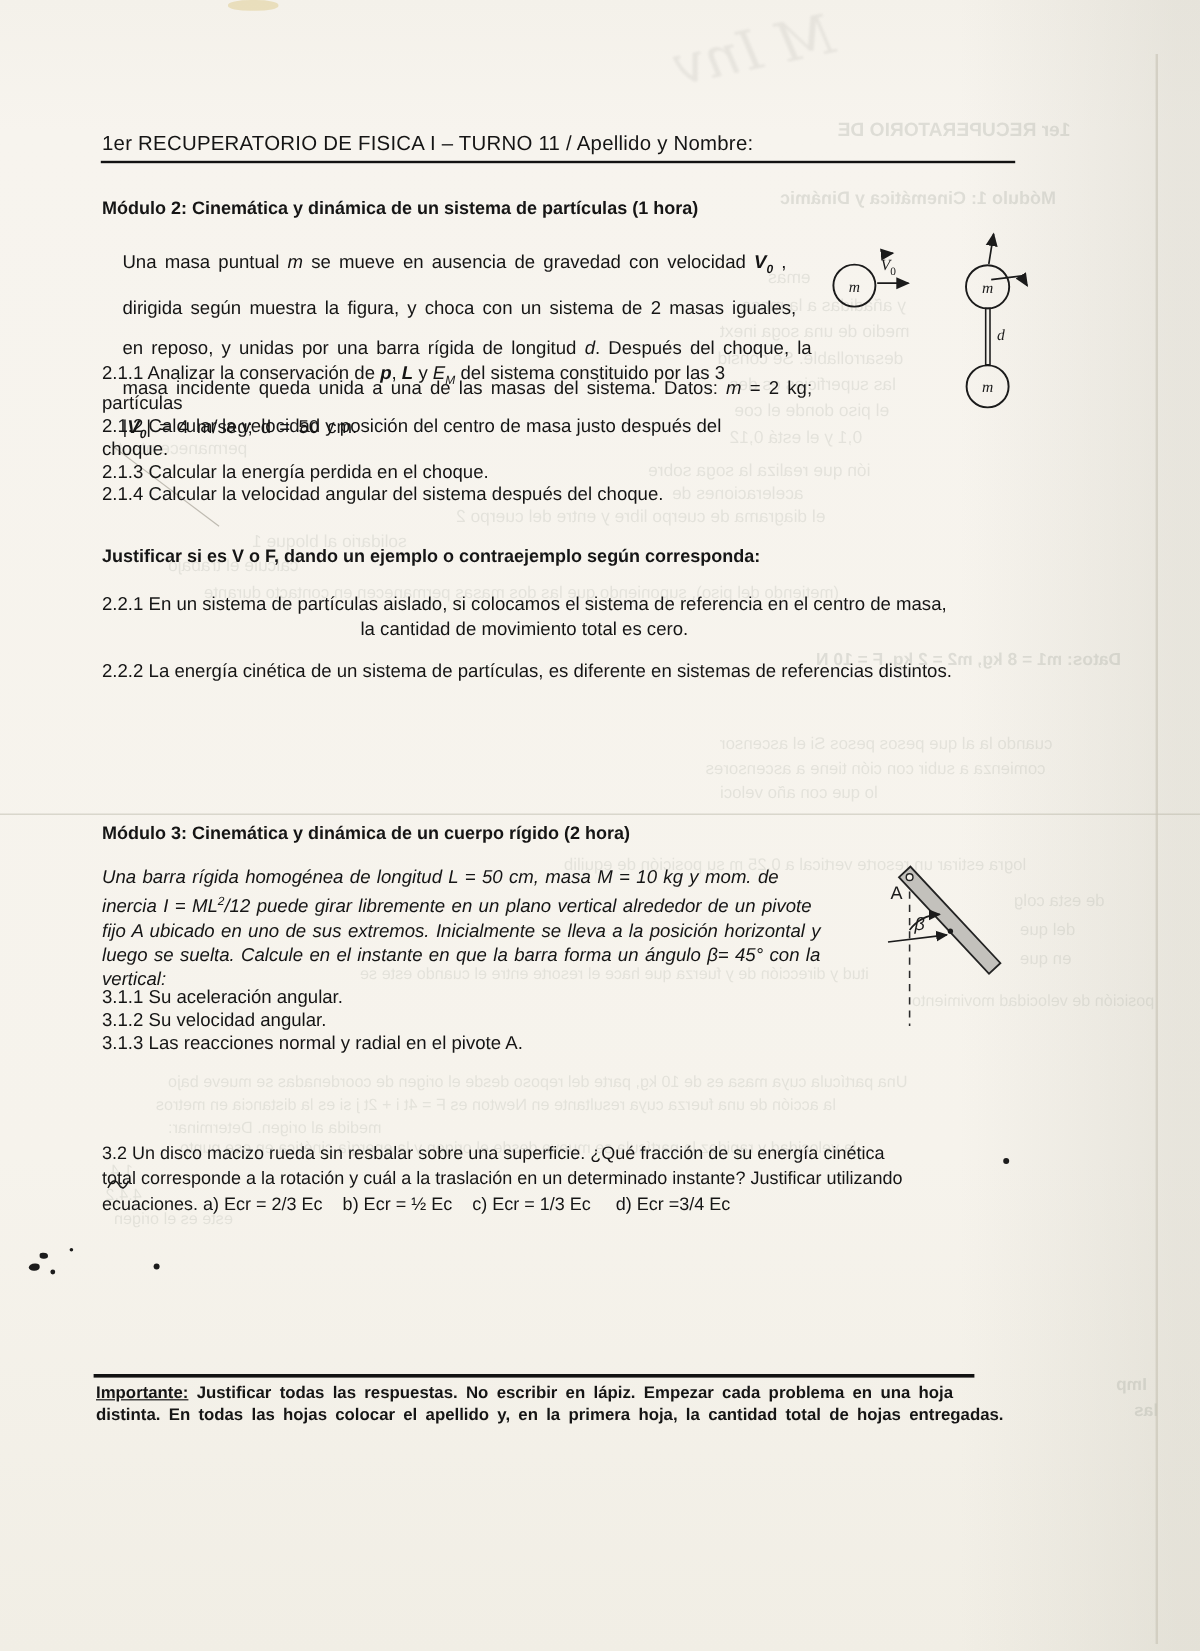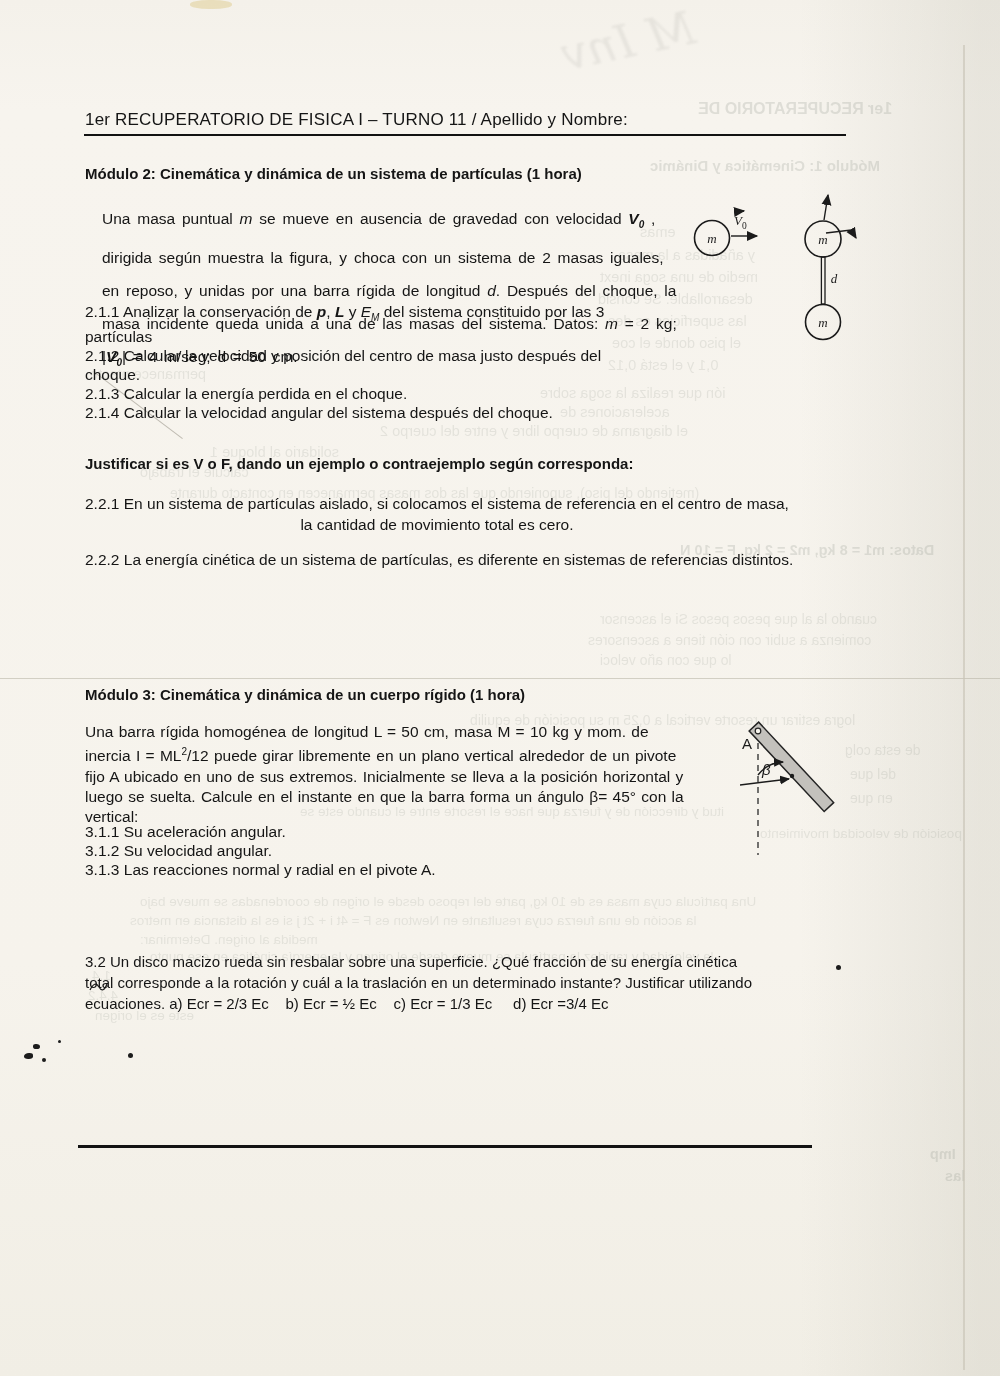--- a/index.html
+++ b/index.html
@@ -12,21 +12,21 @@
   .title .b2{font-weight:normal;}
   .rule1{top:134px;left:84px;width:762px;height:2px;background:#121212;}
   .h-bold{font-weight:bold;font-size:15px;}
   .m2h{top:165px;left:85px;}
   .m2p{top:202px;left:102px;font-size:15.5px;line-height:33px;word-spacing:2.5px;}
   .m2i{top:303px;left:85px;font-size:15.5px;line-height:18.9px;}
   .vofh{top:455px;left:85px;}
   .vof1{top:493px;left:85px;font-size:15.5px;line-height:21px;text-align:center;}
   .vof2{top:551px;left:85px;font-size:15.5px;}
   .m3h{top:686px;left:85px;}
-  .m3p{top:722px;left:85px;font-size:15.5px;line-height:20.3px;word-spacing:1px;}
+  .m3p{top:722px;left:85px;font-size:15.5px;line-height:20.3px;word-spacing:1px;font-style:italic;}
   .m3i{top:822px;left:85px;font-size:15.5px;line-height:19px;}
   .p32{top:952px;left:85px;font-size:15px;line-height:20.8px;}
   .rule2{top:1145px;left:78px;width:734px;height:2.5px;background:#121212;}
   .foot{top:1151px;left:80px;font-size:14px;font-weight:bold;line-height:18px;word-spacing:3px;}
   sub{font-size:10px;} sup{font-size:10px;}
   
   .fig1{top:192px;left:685px;}
   .fig2{top:713px;left:733px;}
   .node{fill:none;stroke:#1b1b1b;stroke-width:1.6;}
   .ln{stroke:#1b1b1b;stroke-width:1.4;fill:none;}
@@ -141,21 +141,21 @@
     <rect x="136.4" y="65" width="3.6" height="47" fill="none" stroke="#1b1b1b" stroke-width="1.3"></rect>
     <text class="lab" x="149" y="91">d</text>
     <circle class="node" cx="138" cy="130" r="17.5"></circle>
     <text class="lab" x="138" y="135">m</text>
   </svg>
 
   <div class="abs h-bold vofh">Justificar si es V o F, dando un ejemplo o contraejemplo según corresponda:</div>
   <div class="abs vof1">2.2.1 En un sistema de partículas aislado, si colocamos el sistema de referencia en el centro de masa,<br>la cantidad de  movimiento total es cero.</div>
   <div class="abs vof2">2.2.2 La energía cinética de un sistema de partículas, es diferente en sistemas de referencias distintos.</div>
 
-  <div class="abs h-bold m3h">Módulo 3: Cinemática y dinámica de un cuerpo rígido (1 hora)</div>
+  <div class="abs h-bold m3h">Módulo 3: Cinemática y dinámica de un cuerpo rígido (2 hora)</div>
   <div class="abs m3p">Una barra rígida homogénea de longitud L = 50 cm, masa M = 10 kg y mom. de<br>inercia I = ML<sup>2</sup>/12 puede girar libremente en un plano vertical alrededor de un pivote<br>fijo A ubicado en uno de sus extremos. Inicialmente se lleva a la posición horizontal y<br>luego se suelta. Calcule en el instante en que la barra forma un  ángulo β= 45° con la<br>vertical:</div>
   <div class="abs m3i">3.1.1 Su aceleración angular.<br>3.1.2 Su velocidad angular.<br>3.1.3 Las reacciones normal y radial en el pivote A.</div>
 
   <svg class="abs fig2" width="165" height="160" viewBox="0 0 165 160">
     <defs>
       <marker id="arr2" viewBox="0 0 10 8" refX="8" refY="4" markerWidth="8" markerHeight="7" orient="auto">
         <path d="M0,0 L9,4 L0,8 z" fill="#1b1b1b"></path>
       </marker>
     </defs>
     <rect class="rod" x="19" y="11.5" width="110" height="13" transform="rotate(47 25 18)"></rect>
@@ -164,14 +164,15 @@
     <line class="dash" x1="25" y1="30" x2="25" y2="142"></line>
     <path class="ln" d="M25,62 A33,33 0 0 1 50,49" stroke-width="1.1" marker-end="url(#arr2)"></path>
     <text class="figtxt" x="29" y="62" font-style="italic">β</text>
     <line class="ln" x1="7" y1="72" x2="56" y2="66" stroke-width="1.1" marker-end="url(#arr2)"></line>
     <circle cx="59" cy="63" r="2.2" fill="#1b1b1b"></circle>
   </svg>
 
   <div class="abs p32">3.2 Un disco macizo rueda sin resbalar sobre una superficie. ¿Qué fracción de su energía cinética<br>total  corresponde a la rotación y cuál a la traslación en un determinado instante? Justificar utilizando<br>ecuaciones. a) Ecr = 2/3 Ec&nbsp;&nbsp;&nbsp; b) Ecr = ½ Ec&nbsp;&nbsp;&nbsp; c) Ecr = 1/3 Ec&nbsp;&nbsp;&nbsp;&nbsp; d) Ecr =3/4 Ec</div>
 
   <div class="abs rule2"></div>
+  <div class="abs foot"><u>Importante:</u> Justificar todas las respuestas. No escribir en lápiz. Empezar cada problema en una hoja<br>distinta. En todas las hojas colocar el apellido y, en la primera hoja, la cantidad total de hojas entregadas.</div>
 
 </div>
 
 </body></html>

